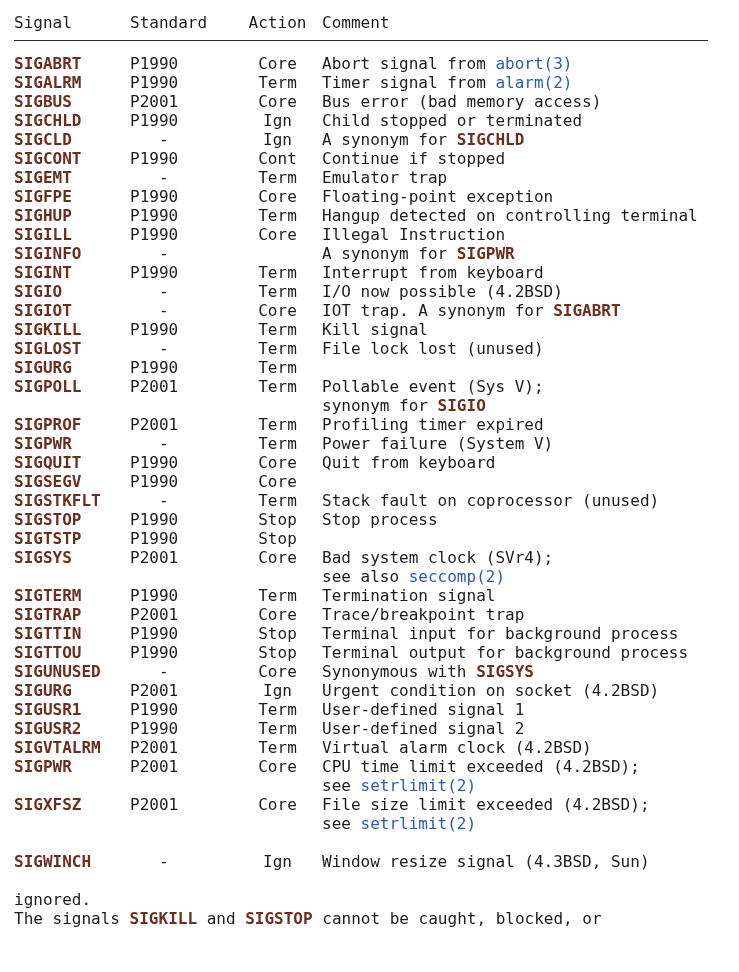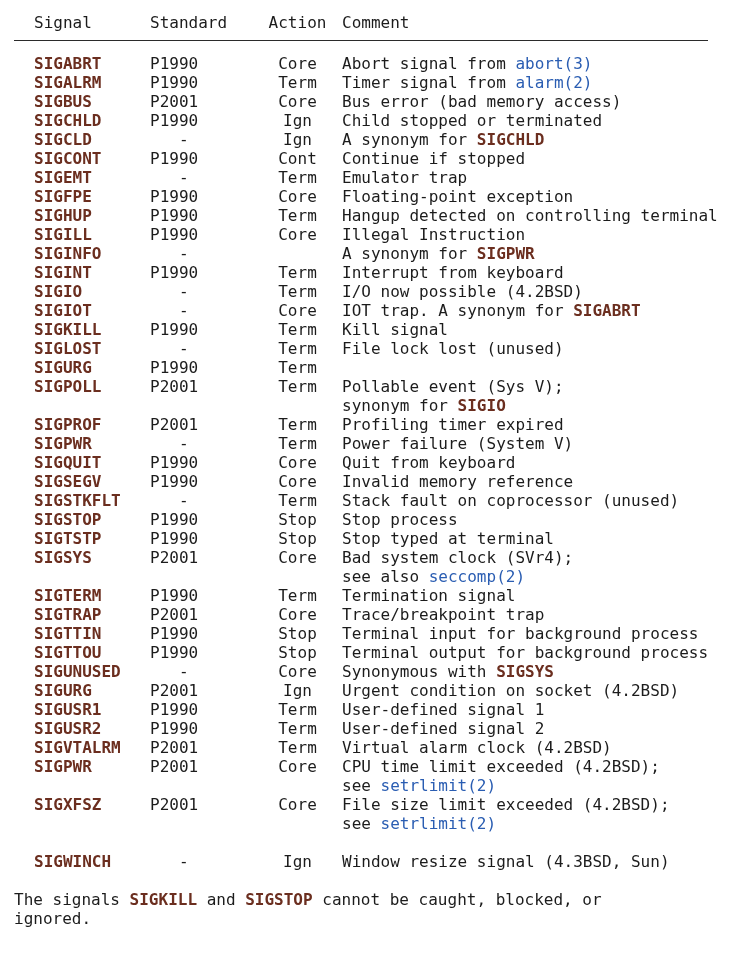--- a/index.html
+++ b/index.html
@@ -12,21 +12,21 @@
   html,body{margin:0;padding:0;}
   body{
     width:739px;height:972px;
     background:var(--background);
     color:var(--text);
     font-family:"DejaVu Sans Mono","Liberation Mono",monospace;
     font-size:16px;line-height:19px;
     overflow:hidden;
   }
   .content{padding:13px 0 0 14px;}
-  .row{display:flex;align-items:flex-start;margin-left:20px;}
+  .row{display:flex;align-items:flex-start;}
   .cell{flex:none;white-space:pre;}
   .cell-signal{width:116px;font-weight:bold;color:var(--accent-bold);}
   .header-row .cell{font-weight:normal;color:var(--text);}
   .cell-standard{width:103px;}
   .cell-standard.dash{text-indent:29px;}
   .cell-action{width:89px;text-align:center;}
   .cell-comment{flex:1 1 auto;min-width:0;white-space:normal;}
   .cline{white-space:pre;}
   .rule{width:694px;height:0;border-top:1px solid var(--rule);margin:8px 0 13px 0;}
   b.sigref{font-weight:bold;color:var(--accent-bold);}
@@ -212,23 +212,20 @@
         <span class="cell cell-standard">P1990</span>
         <span class="cell cell-action">Core</span>
         <span class="cell cell-comment">
           <div class="cline"><span>Quit from keyboard</span></div>
         </span>
       </div>
       <div class="row">
         <span class="cell cell-signal">SIGSEGV</span>
         <span class="cell cell-standard">P1990</span>
         <span class="cell cell-action">Core</span>
-        <span class="cell cell-comment">
-          <div class="cline"><span>Invalid memory reference</span></div>
-        </span>
       </div>
       <div class="row">
         <span class="cell cell-signal">SIGSTKFLT</span>
         <span class="cell cell-standard dash">-</span>
         <span class="cell cell-action">Term</span>
         <span class="cell cell-comment">
           <div class="cline"><span>Stack fault on coprocessor (unused)</span></div>
         </span>
       </div>
       <div class="row">
@@ -236,23 +233,20 @@
         <span class="cell cell-standard">P1990</span>
         <span class="cell cell-action">Stop</span>
         <span class="cell cell-comment">
           <div class="cline"><span>Stop process</span></div>
         </span>
       </div>
       <div class="row">
         <span class="cell cell-signal">SIGTSTP</span>
         <span class="cell cell-standard">P1990</span>
         <span class="cell cell-action">Stop</span>
-        <span class="cell cell-comment">
-          <div class="cline"><span>Stop typed at terminal</span></div>
-        </span>
       </div>
       <div class="row">
         <span class="cell cell-signal">SIGSYS</span>
         <span class="cell cell-standard">P2001</span>
         <span class="cell cell-action">Core</span>
         <span class="cell cell-comment">
           <div class="cline"><span>Bad system clock (SVr4);</span></div>
           <div class="cline"><span>see also </span><a class="manlink">seccomp(2)</a></div>
         </span>
       </div>
@@ -350,17 +344,17 @@
         <span class="cell cell-signal">SIGWINCH</span>
         <span class="cell cell-standard dash">-</span>
         <span class="cell cell-action">Ign</span>
         <span class="cell cell-comment">
           <div class="cline"><span>Window resize signal (4.3BSD, Sun)</span></div>
         </span>
       </div>
     </div>
 
   <div class="footer">
+      <div class="cline"><span>ignored.</span></div>
       <div class="cline"><span>The signals </span><b class="sigref">SIGKILL</b><span> and </span><b class="sigref">SIGSTOP</b><span> cannot be caught, blocked, or</span></div>
-      <div class="cline"><span>ignored.</span></div>
     </div>
 
 </div>
 
 </body></html>

